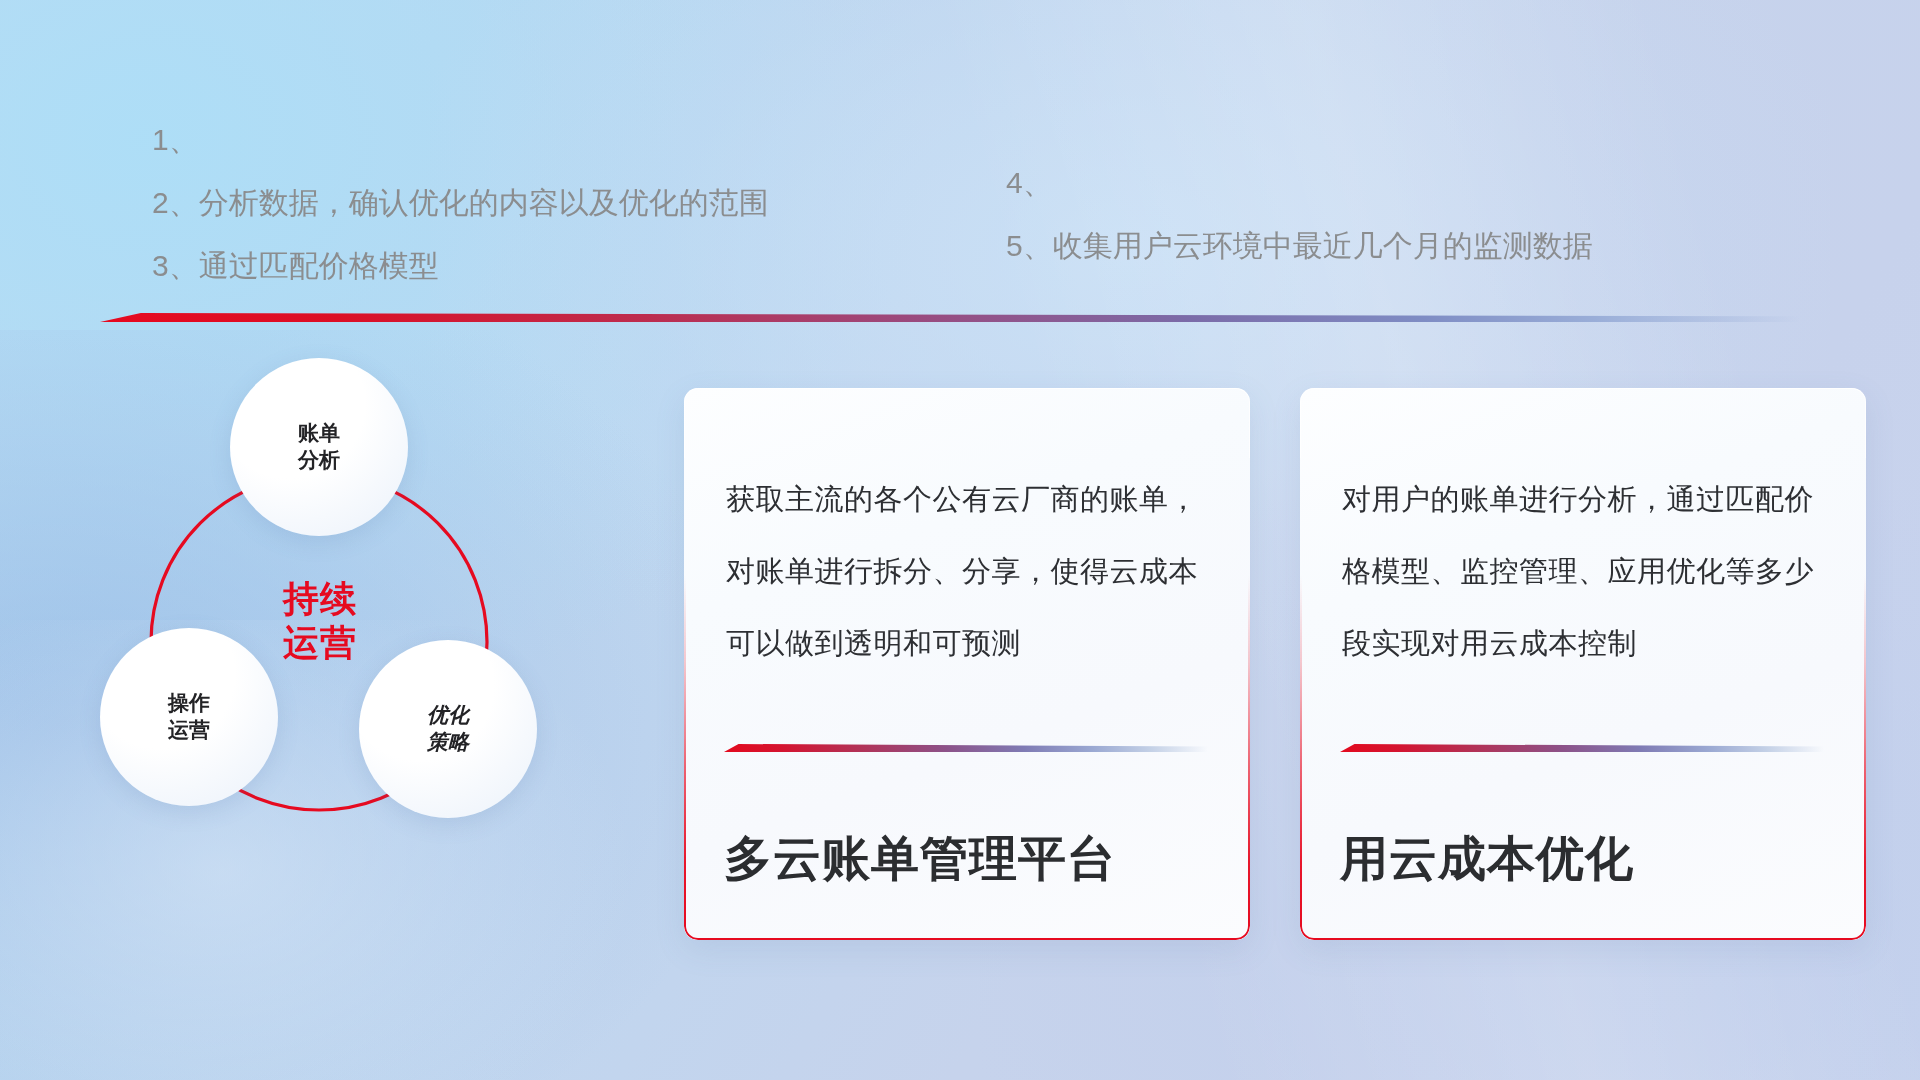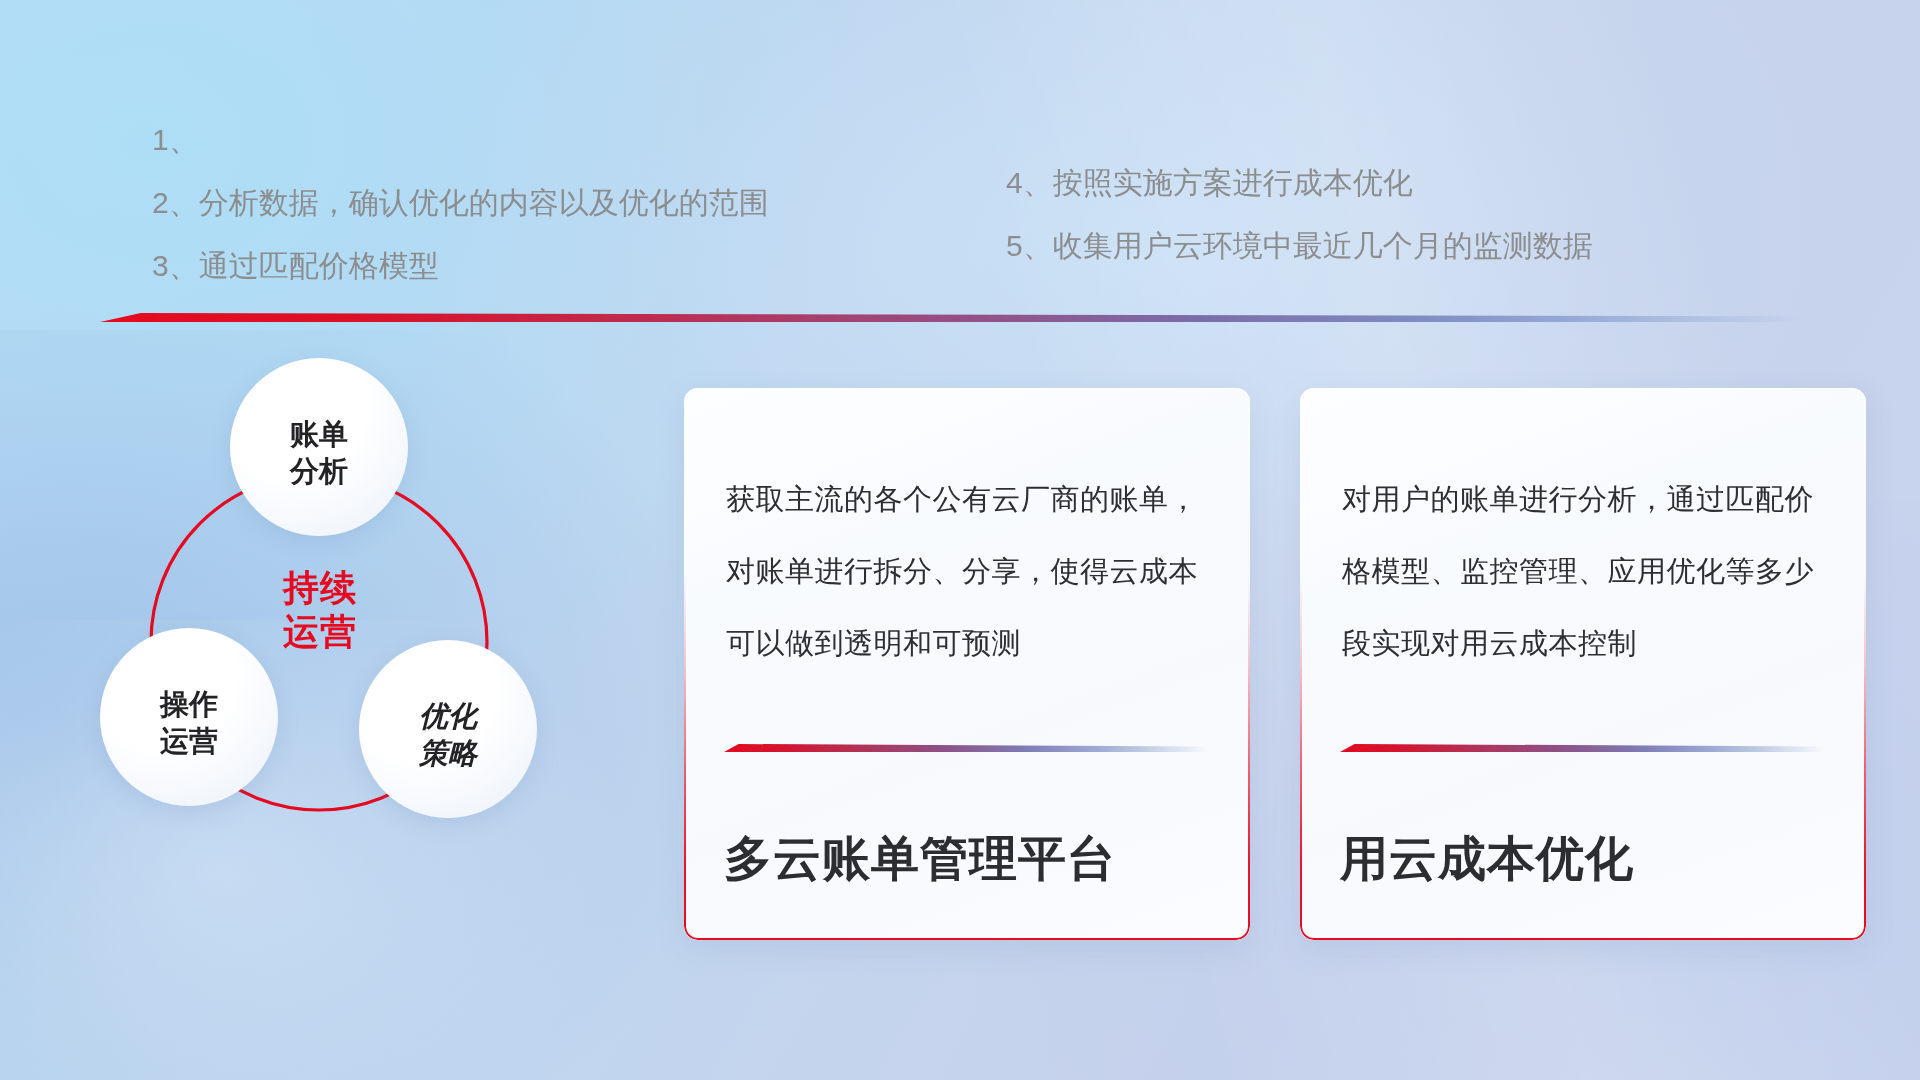--- a/index.html
+++ b/index.html
@@ -45,23 +45,23 @@
   
   .venn{position:absolute;left:96px;top:352px;width:560px;height:600px;}
   .venn svg{position:absolute;left:0;top:0;}
   .lobe{position:absolute;border-radius:50%;
     background:radial-gradient(circle at 34% 26%,#ffffff 0%,#ffffff 42%,#f6f9fd 66%,#eaf1fa 100%);
     box-shadow:0 6px 22px rgba(90,120,170,.16);}
   .lobe-top{left:134px;top:6px;width:178px;height:178px;}
   .lobe-bl{left:4px;top:276px;width:178px;height:178px;}
   .lobe-br{left:263px;top:288px;width:178px;height:178px;font-style:italic;}
   .lobe-label{position:absolute;width:100%;top:50%;transform:translateY(-50%);
-    text-align:center;color:#232326;font-size:29px;font-weight:700;line-height:1.28;margin-top:6px;}
+    text-align:center;color:#232326;font-size:21px;font-weight:700;line-height:1.28;}
   .venn-center{position:absolute;left:126px;top:214px;width:196px;height:110px;
-    display:flex;flex-direction:column;align-items:center;
+    display:flex;flex-direction:column;align-items:center;justify-content:center;
     color:#e60a20;font-weight:800;font-size:36px;line-height:1.22;letter-spacing:1px;}
 
   
   .card{position:absolute;top:388px;width:566px;height:552px;border-radius:14px;
     background:linear-gradient(160deg,#fdfeff 0%,#f8fbfe 30%,#f7f9fd 62%,#fbfcfe 100%);
     box-shadow:0 10px 30px rgba(90,120,170,.13);overflow:hidden;}
   .card-1{left:684px;}
   .card-2{left:1300px;}
   .card-edge{position:absolute;inset:0;border-radius:14px;pointer-events:none;
     padding:2px;
@@ -105,21 +105,20 @@
       </div>
       <div class="list-item">
         <span class="list-num">3、</span>
         <span class="list-txt">通过匹配价格模型</span>
       </div>
     </div>
 
     <div class="list-col right">
       <div class="list-item">
         <span class="list-num">4、</span>
-        <span class="list-txt">按照实施方案进行成本优化</span>
       </div>
       <div class="list-item">
         <span class="list-num">5、</span>
         <span class="list-txt">收集用户云环境中最近几个月的监测数据</span>
       </div>
     </div>
 
   </div>
 
   <div class="divider">

